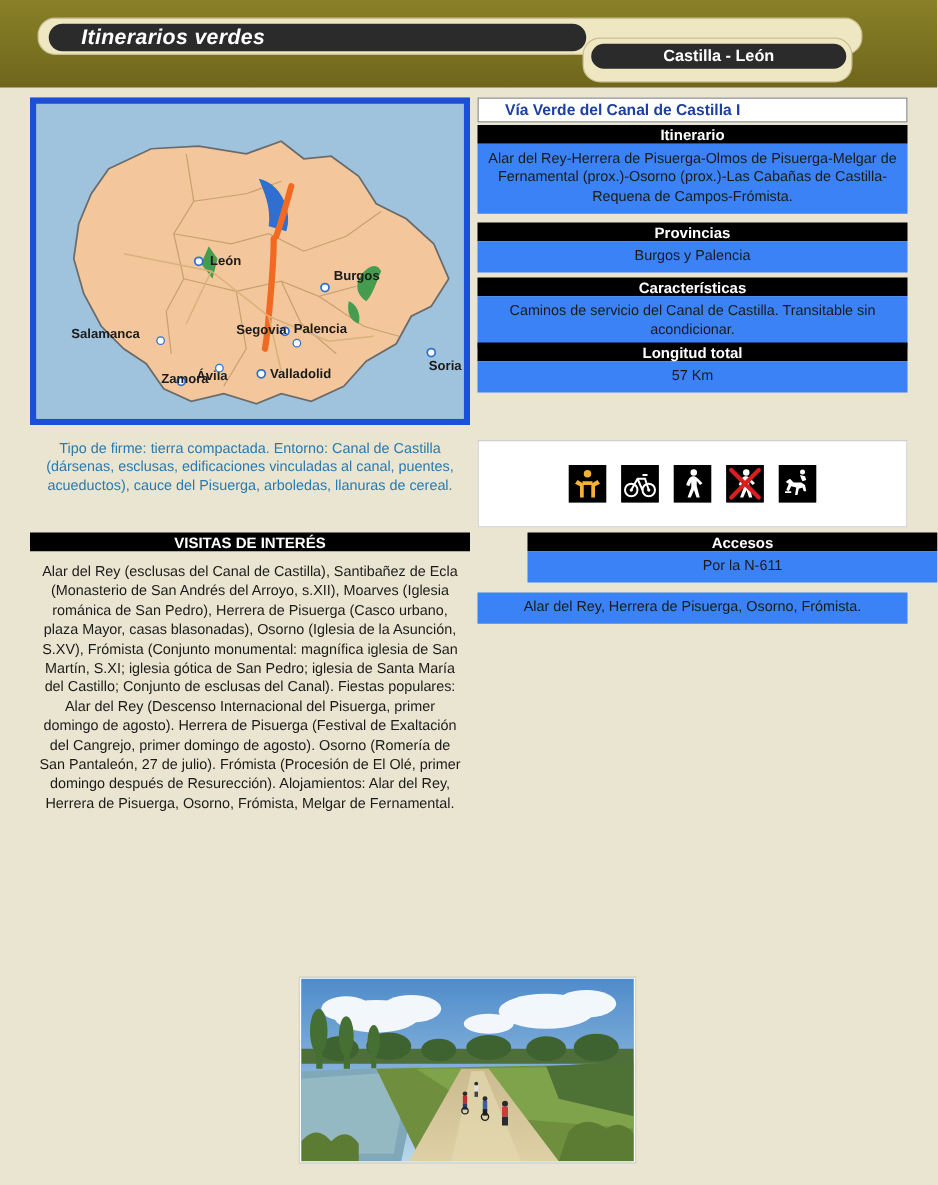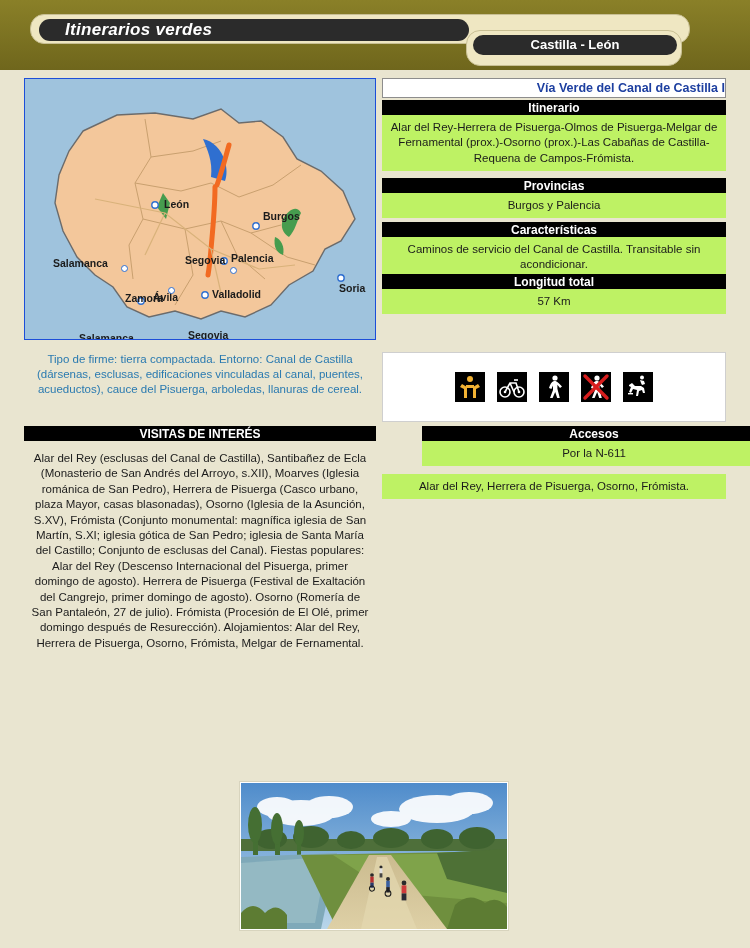--- a/index.html
+++ b/index.html
@@ -75,21 +75,21 @@
     font-size: 13px;
     font-weight: bold;
   }
 
   
   .map-box {
     position: absolute;
     left: 24px; top: 78px;
     width: 352px; height: 262px;
     background: #9fc3dd;
-    border: 1px solid #1d4ed8;
+    border: 5px solid #1d4ed8;
     overflow: hidden;
   }
   .map-svg { display: block; }
 
   .firme {
     position: absolute;
     left: 24px; top: 352px;
     width: 352px;
     color: #2a7ab0;
     font-size: 11.5px;
@@ -127,26 +127,27 @@
   
   .r-title {
     position: absolute;
     left: 382px; top: 78px;
     width: 344px; height: 20px;
     background: #ffffff;
     border: 1px solid #8d8d8d;
     color: #1d3fa0;
     font-size: 12.5px;
     font-weight: bold;
-    text-align: right;
+    text-align: left;
     line-height: 18px;
+    padding-left: 21px;
   }
   .r-block { position: absolute; left: 382px; width: 344px; }
   .r-body {
-    background: #bef264;
+    background: #3b82f6;
     color: #1b1b1b;
     font-size: 11.5px;
     line-height: 15.4px;
     text-align: center;
     padding: 5px 8px;
   }
 
   .icons-box {
     position: absolute;
     left: 382px; top: 352px;

